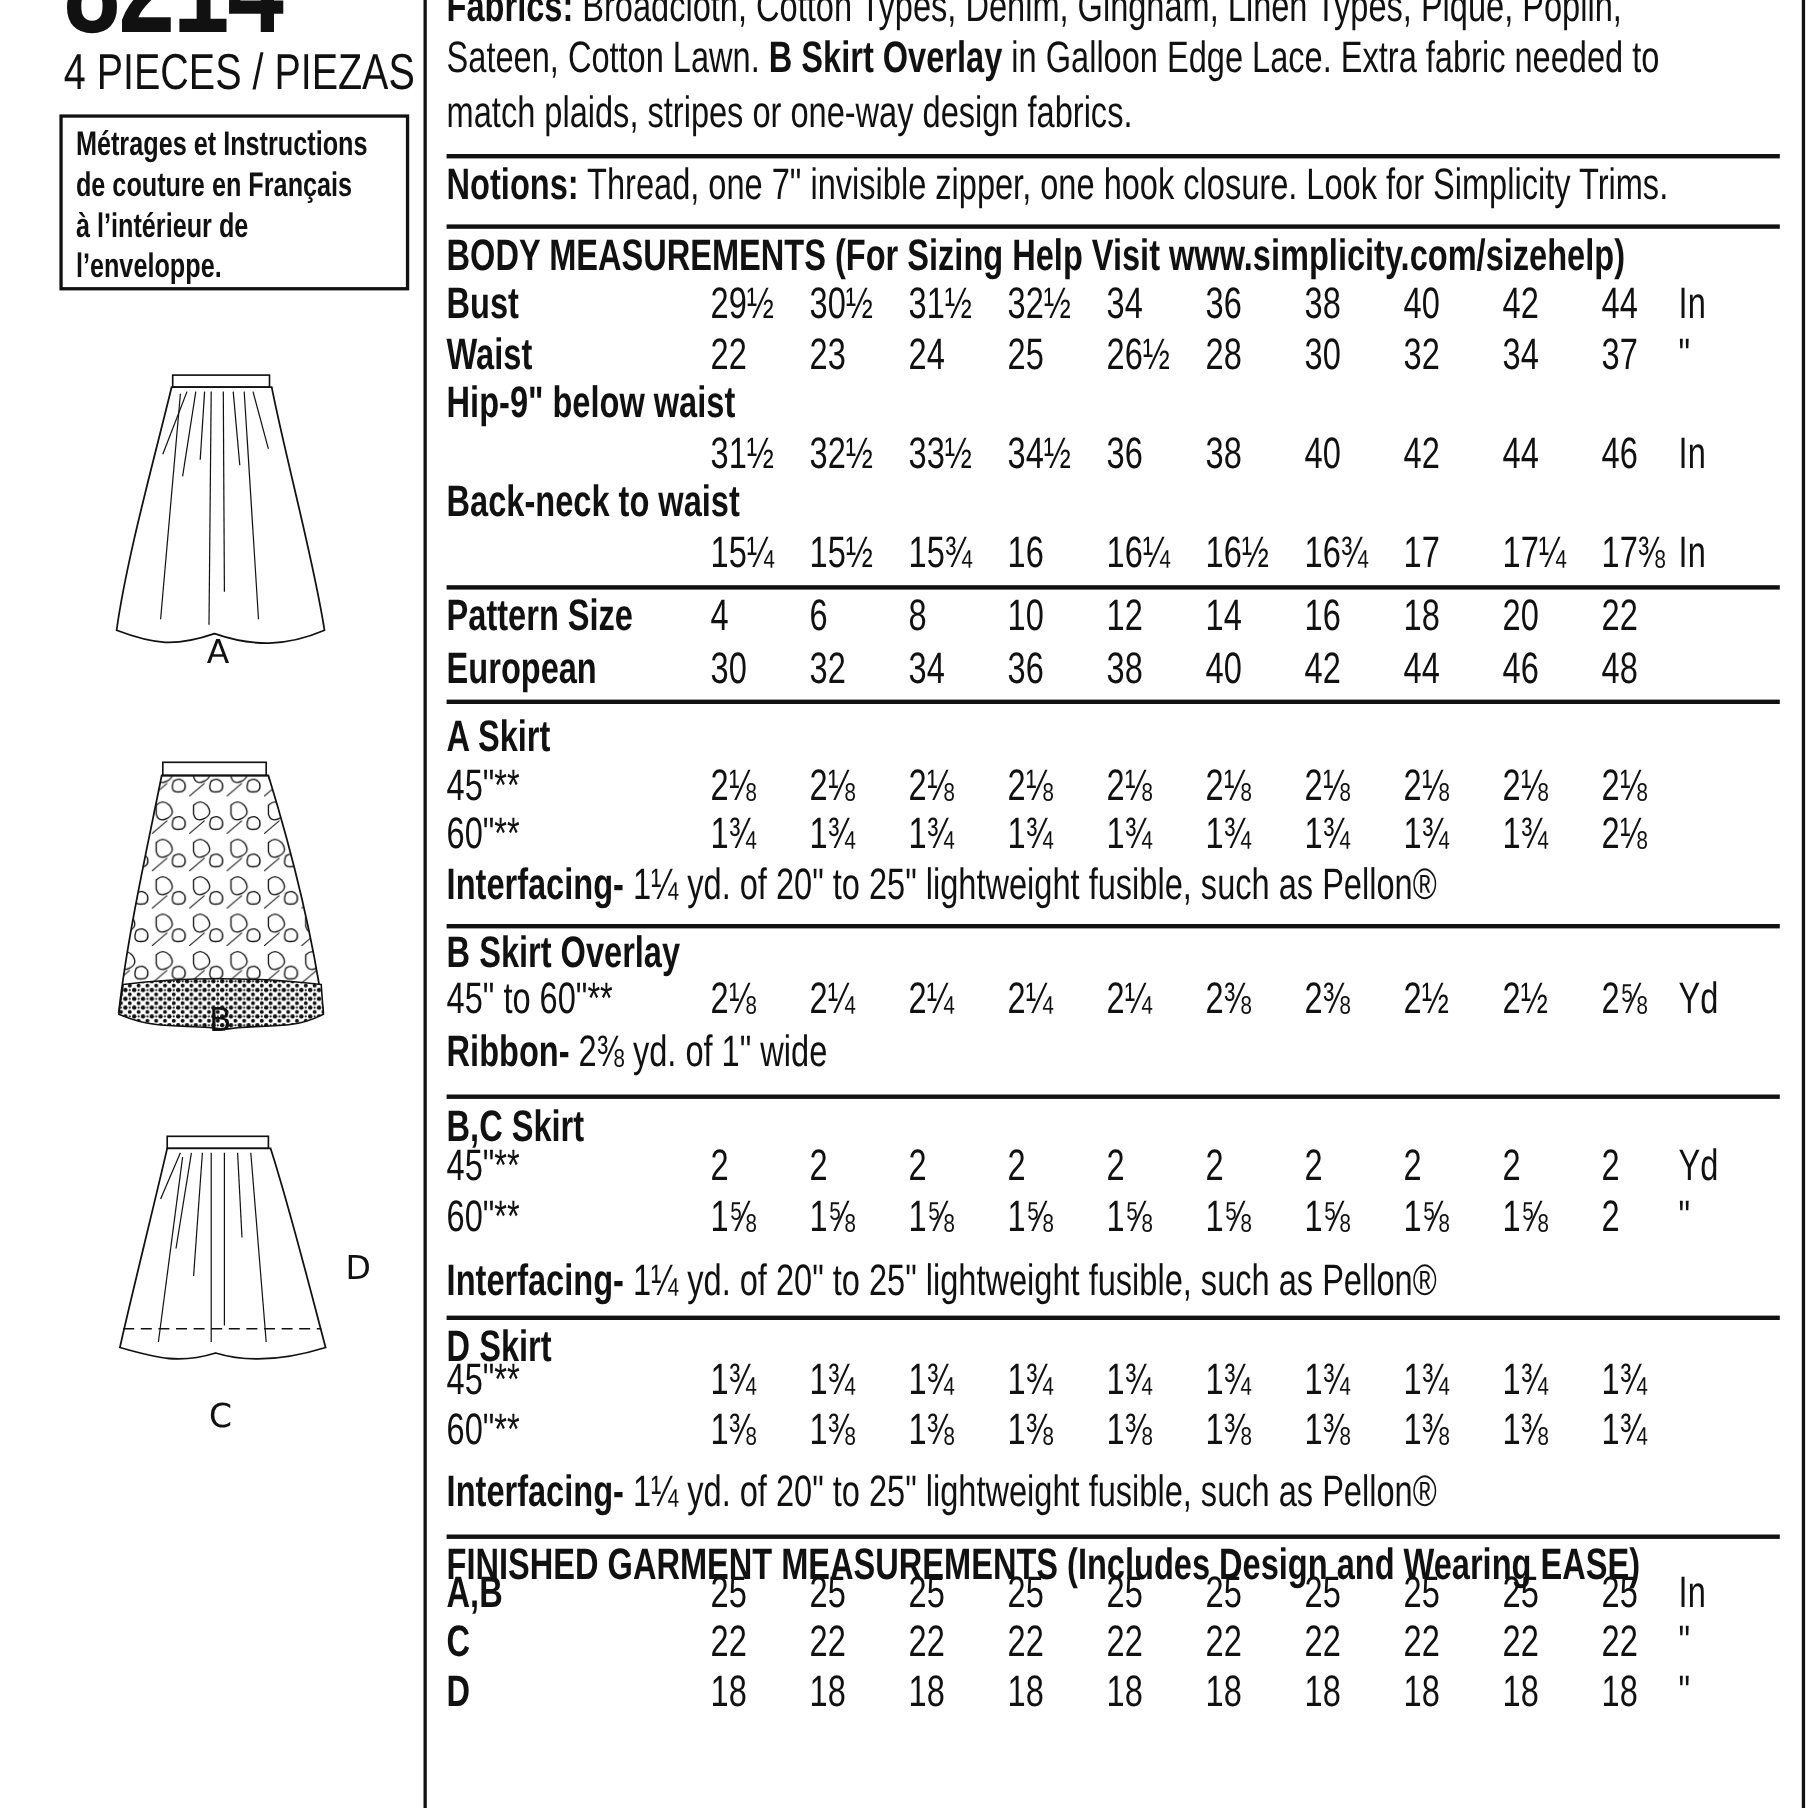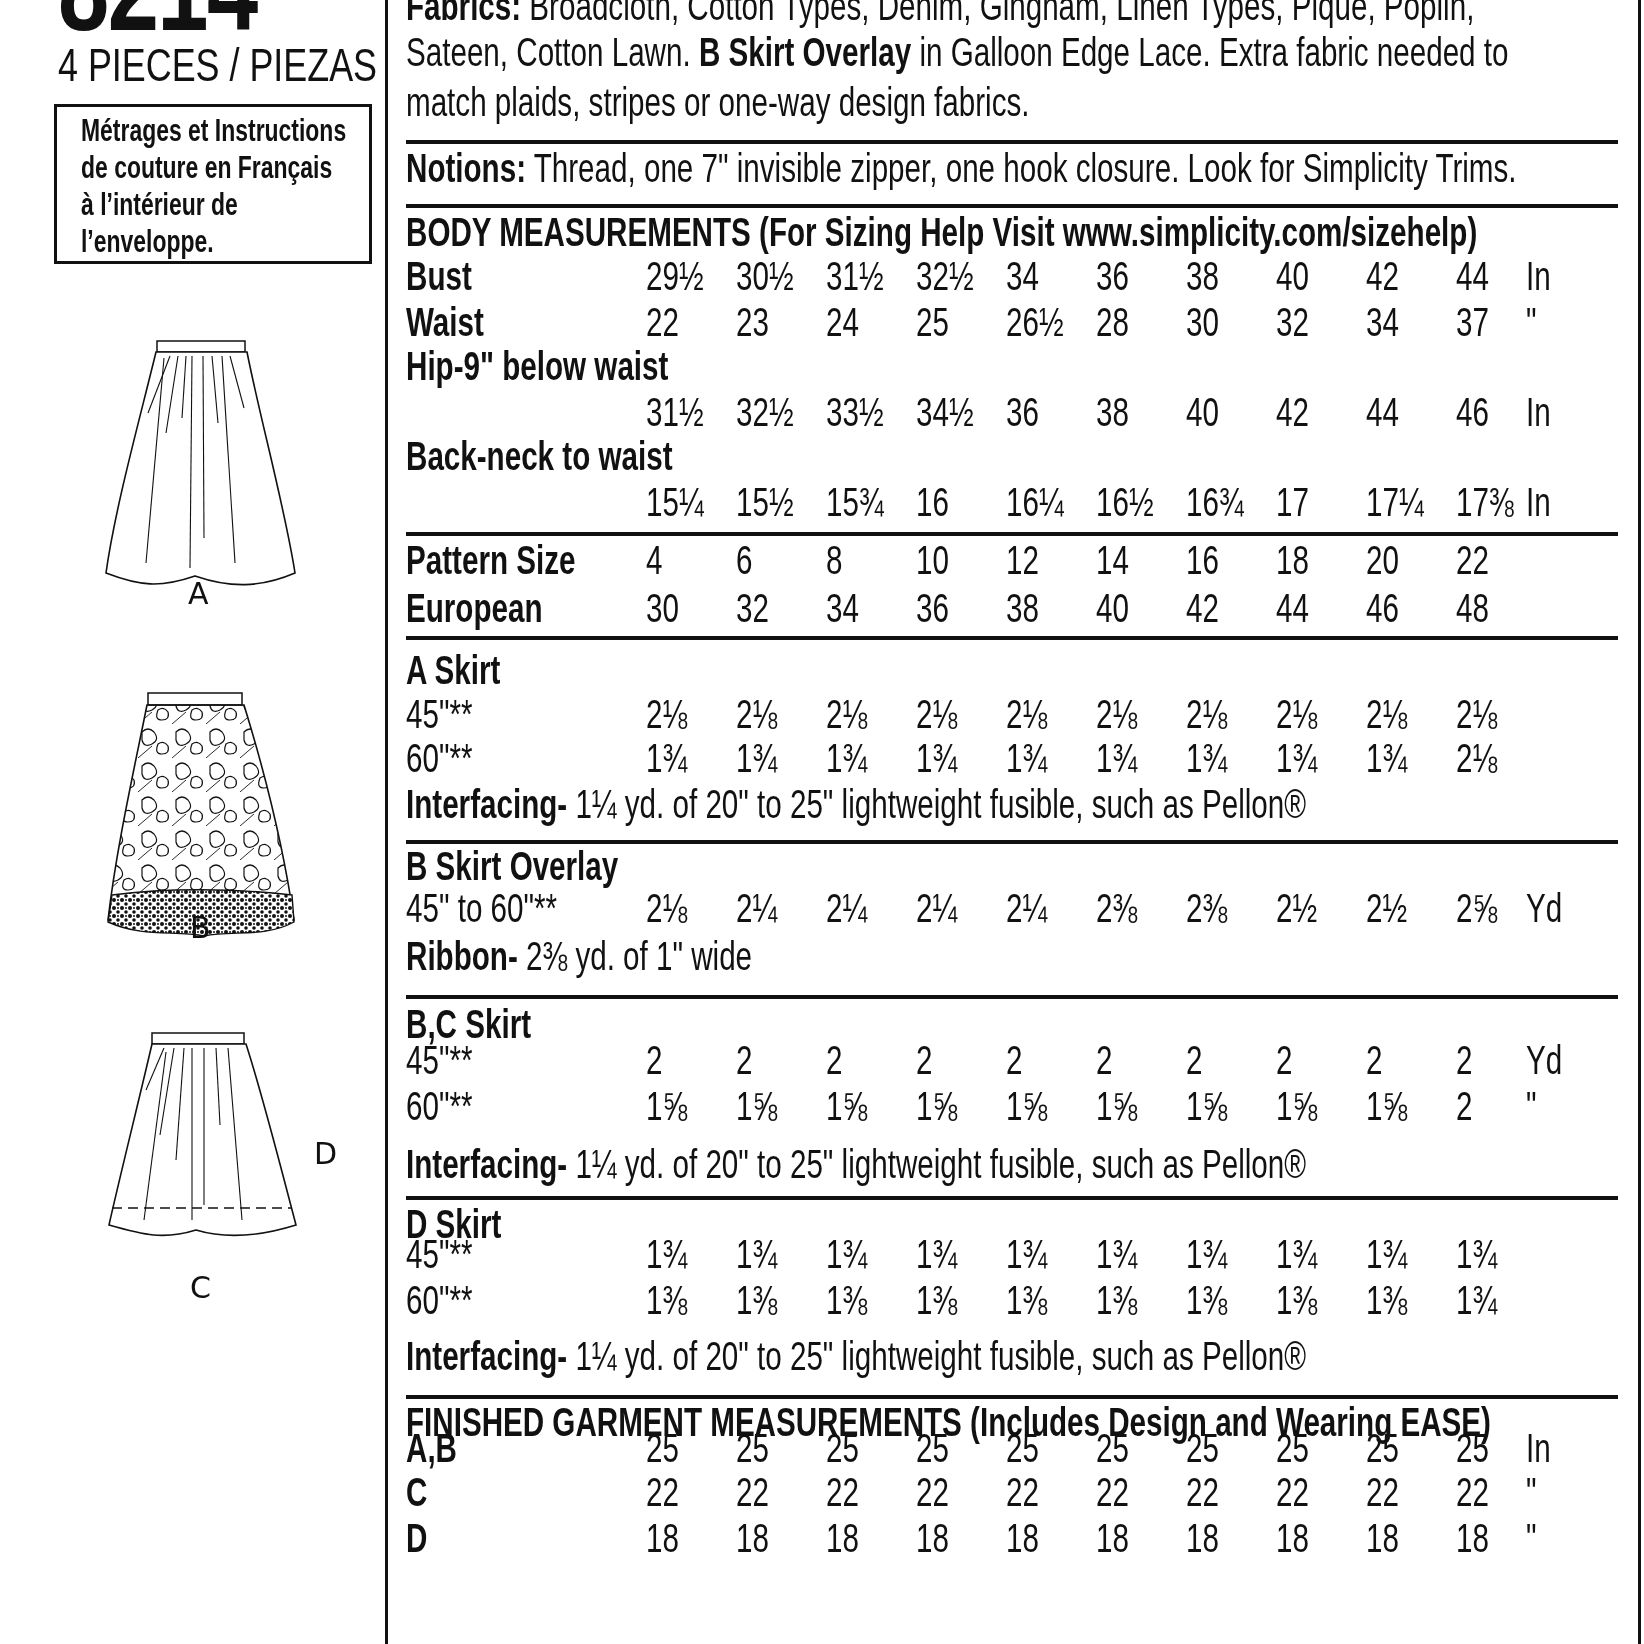--- a/index.html
+++ b/index.html
@@ -6,21 +6,21 @@
   body { width: 1644px; height: 1644px; overflow: hidden; position: relative;
          font-family: "Liberation Sans", sans-serif; color: #111; }
 
   
   #left { position: absolute; left: 0; top: 0; width: 385px; height: 1644px; }
   .pattern-number { position: absolute; left: 58px; top: -70px; font-size: 118px; font-weight: bold;
                     letter-spacing: -2px; transform: scaleX(0.78); transform-origin: left top; line-height: 1; }
   .pieces { position: absolute; left: 58px; top: 42px; font-size: 46px; white-space: nowrap;
             transform: scaleX(0.78); transform-origin: left top; line-height: 1; }
   .fr-box { position: absolute; left: 54px; top: 104px; width: 318px; height: 160px;
-            border: 3px solid #111; box-sizing: border-box; padding: 5px 0 0 24px; overflow: hidden; }
+            border: 3px solid #111; box-sizing: border-box; padding: 5px 0 0 12px; overflow: hidden; }
   .fr-box span { display: block; font-size: 31px; font-weight: bold; line-height: 37px; white-space: nowrap;
                  transform: scaleX(0.74); transform-origin: left top; }
   .sketch { position: absolute; }
   .sketch-label { position: absolute; font-size: 30px; font-family: "DejaVu Sans", sans-serif; }
 
   
   #panel { position: absolute; left: 385px; top: -10px; width: 1256px; height: 1700px;
            border-left: 3px solid #111; border-right: 3px solid #111; box-sizing: border-box; }
   .inner { position: absolute; left: 18px; right: 20px; top: 0; }
   .txt { position: absolute; left: 0; white-space: nowrap; font-size: 40px; line-height: 1;

